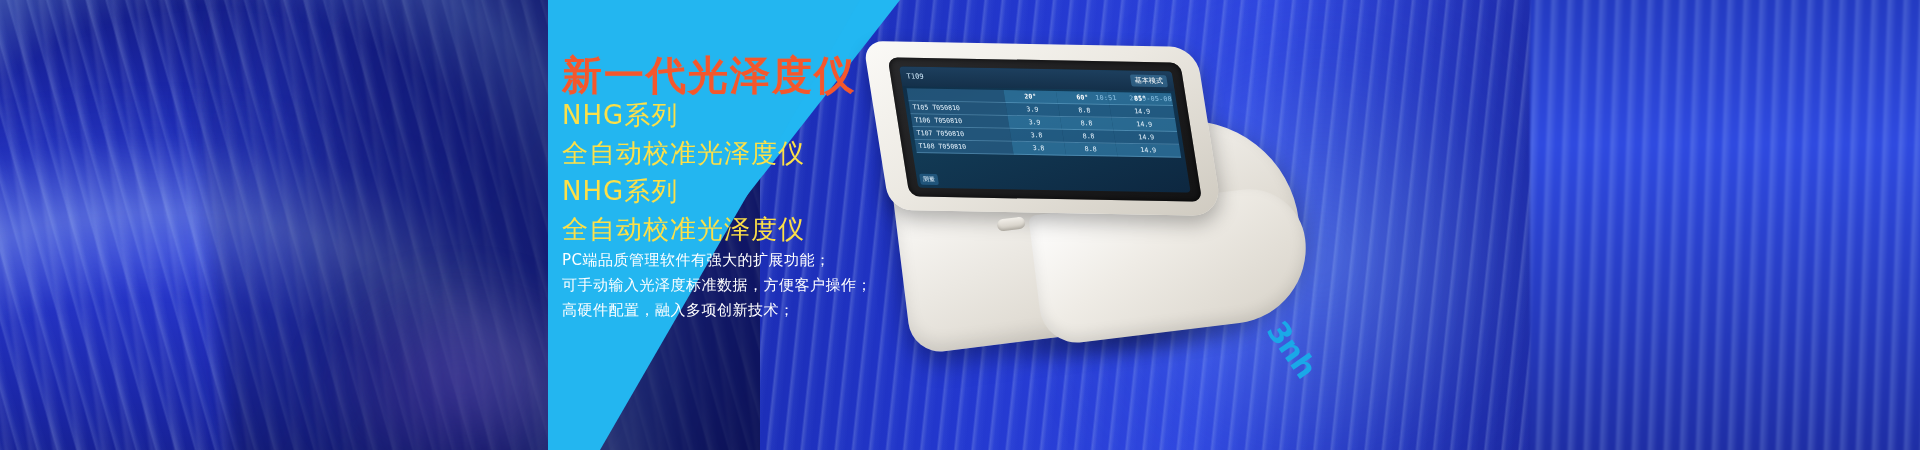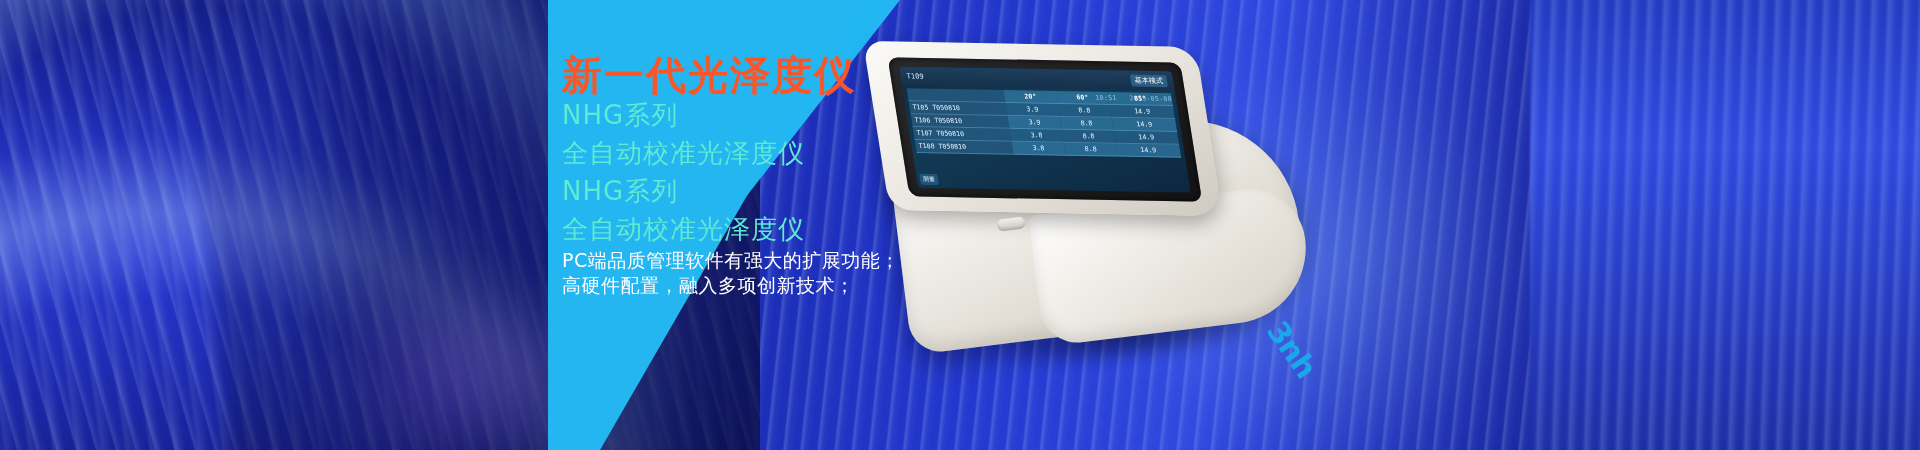--- a/index.html
+++ b/index.html
@@ -126,29 +126,29 @@
     font-size:40px; font-weight:bold; letter-spacing:2px;
     color:#f4572c;
     text-shadow:0 0 1px rgba(255,120,70,.6);
     white-space:nowrap;
   }
   .sub-list{
     position:absolute; left:2px; top:96px;
     white-space:nowrap;
   }
   .sub-line{
-    font-size:26px; color:#5eead4; font-weight:400;
+    font-size:26px; color:#fde047; font-weight:400;
     line-height:38px; letter-spacing:1px;
   }
   .body-list{
     position:absolute; left:2px; top:248px;
     white-space:nowrap;
   }
   .body-line{
-    font-size:19px; color:#ffffff; font-weight:400;
+    font-size:15px; color:#ffffff; font-weight:400;
     line-height:25px; letter-spacing:0.5px;
   }
 
   
   .device{
     position:absolute; left:880px; top:10px; width:460px; height:430px;
     transform:rotate(-7deg);
   }
   .device-body{
     position:absolute; left:18px; top:120px; width:400px; height:200px;
@@ -266,20 +266,21 @@
 
     <div class="sub-list">
       <div class="sub-line">NHG系列</div>
       <div class="sub-line">全自动校准光泽度仪</div>
       <div class="sub-line">NHG系列</div>
       <div class="sub-line">全自动校准光泽度仪</div>
     </div>
 
     <div class="body-list">
       <div class="body-line">PC端品质管理软件有强大的扩展功能；</div>
+      <div class="body-line">可手动输入光泽度标准数据，方便客户操作；</div>
       <div class="body-line">高硬件配置，融入多项创新技术；</div>
     </div>
   </div>
 
   <div class="device">
     <div class="dev-shadow"></div>
 
     <div class="device-body"></div>
     <div class="device-grip"></div>
 

